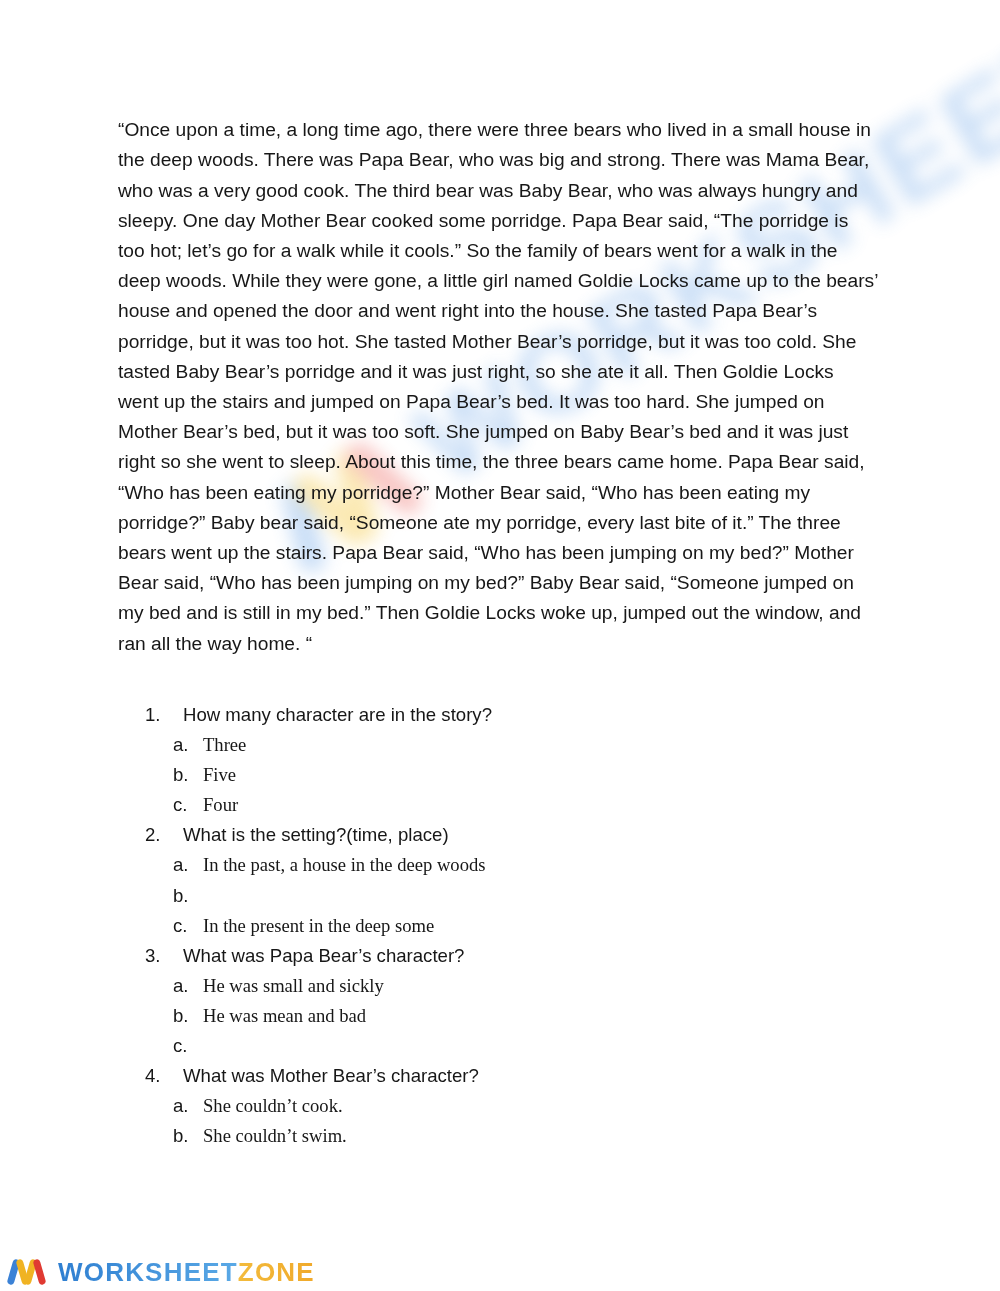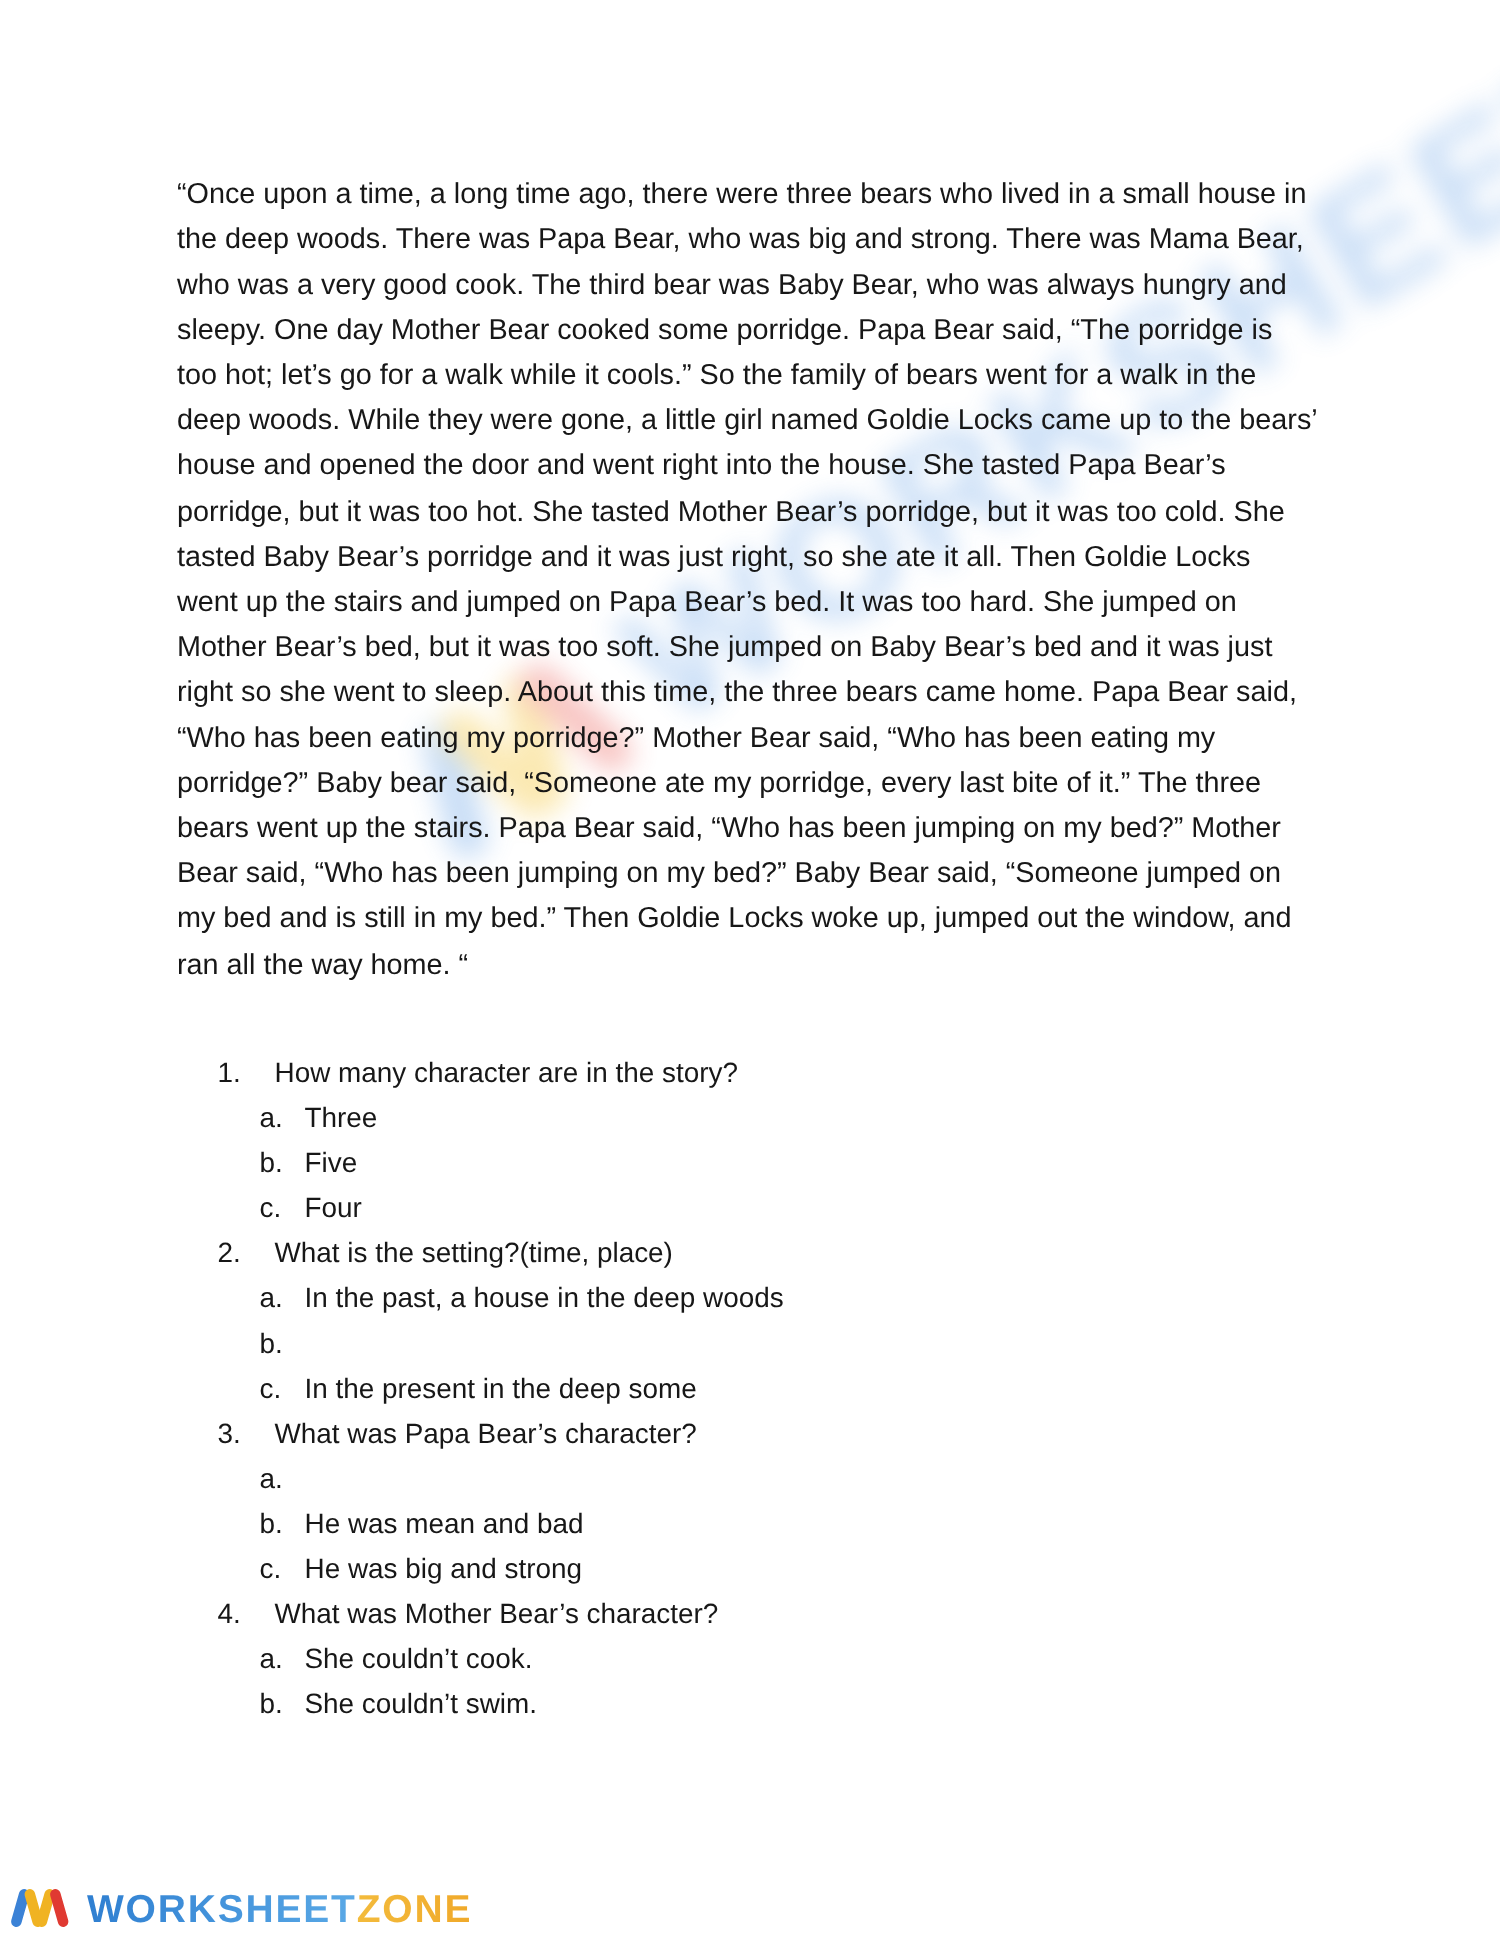--- a/index.html
+++ b/index.html
@@ -103,21 +103,21 @@
     display: flex;
     font-size: 18.6px;
     line-height: 30.1px;
     color: #171717;
   }
   .o-letter {
     width: 30px;
     margin-left: 55px;
     flex: none;
   }
-  .o-text { flex: 1; }
+  .o-text { flex: 1; font-family: Liberation Serif, serif; }
 
   
   #footer-logo {
     position: absolute;
     left: 10px;
     top: 1259px;
     display: flex;
     z-index: 2;
   }
   #logo-mark {
@@ -215,28 +215,28 @@
           <span class="o-text">In the present in the deep some</span>
         </div>
       </div>
       <div class="question-block">
         <div class="question-row">
           <span class="q-num">3.</span>
           <span class="q-text">What was Papa Bear’s character?</span>
         </div>
         <div class="option-row">
           <span class="o-letter">a.</span>
+          <span class="o-text">He was small and sickly</span>
         </div>
         <div class="option-row">
           <span class="o-letter">b.</span>
           <span class="o-text">He was mean and bad</span>
         </div>
         <div class="option-row">
           <span class="o-letter">c.</span>
-          <span class="o-text">He was big and strong</span>
         </div>
       </div>
       <div class="question-block">
         <div class="question-row">
           <span class="q-num">4.</span>
           <span class="q-text">What was Mother Bear’s character?</span>
         </div>
         <div class="option-row">
           <span class="o-letter">a.</span>
           <span class="o-text">She couldn’t cook.</span>

